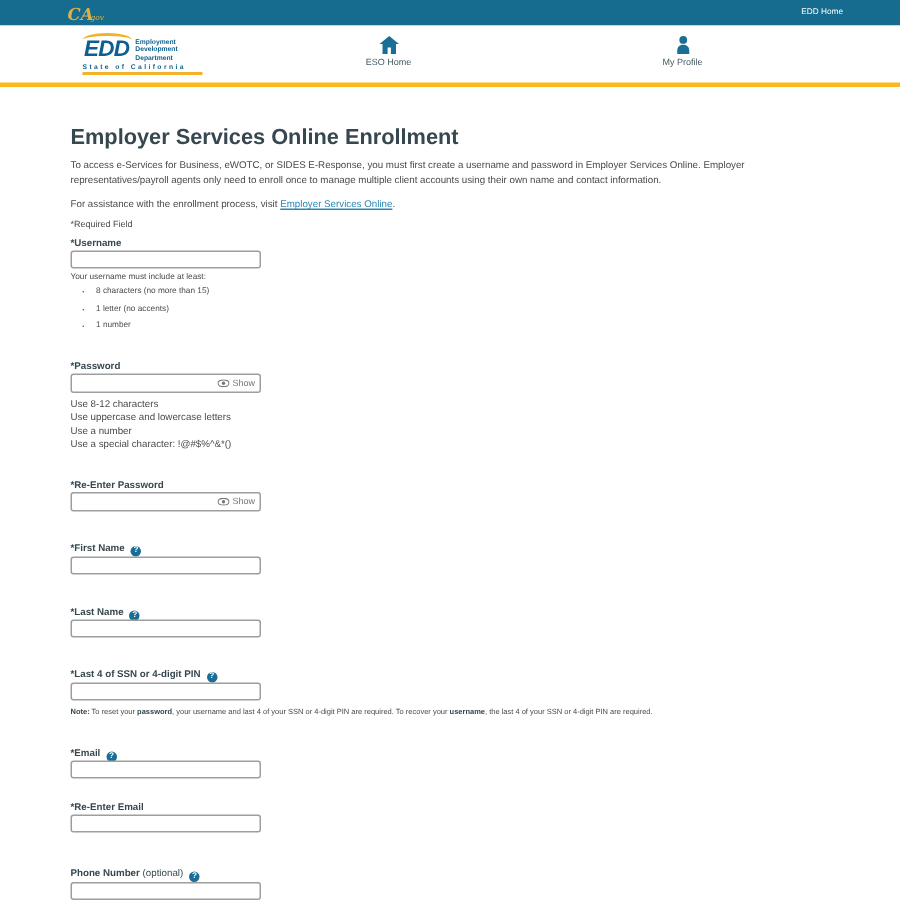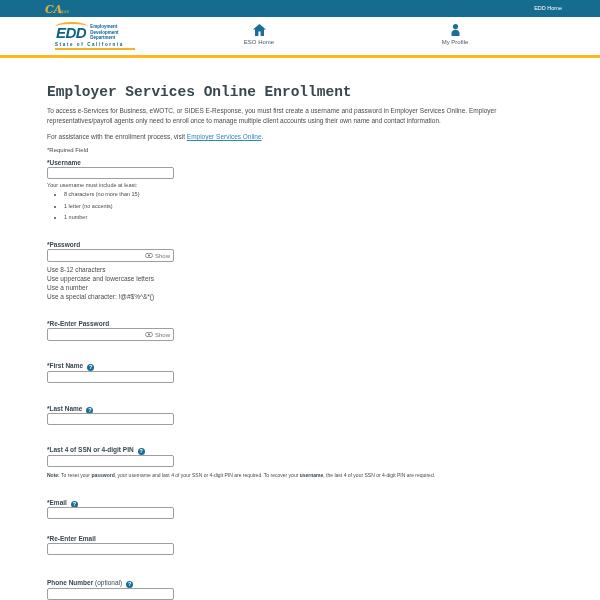--- a/index.html
+++ b/index.html
@@ -14,35 +14,35 @@
   .topbar { position:absolute; top:0; left:0; width:600px; height:17px; background:#156C8E; }
   .ca-logo { position:absolute; left:45px; top:0px; color:#D9B14B; font-family:"DejaVu Serif", serif; font-style:italic; line-height:1; }
   .ca-logo .ca { font-size:11px; font-weight:bold; }
   .ca-logo .gov { font-size:5px; margin-left:-2px; }
   .topbar-home { position:absolute; right:38px; top:5px; color:#ffffff; font-size:5.5px; text-decoration:none; cursor:pointer; }
 
   
   .header { position:absolute; top:17px; left:0; width:600px; height:41px; background:#ffffff; border-bottom:3px solid #FDB81E; }
 
   .edd-logo { position:absolute; left:55px; top:5px; width:80px; cursor:pointer; }
-  .edd-row { display:flex; align-items:center; }
+  .edd-row { display:flex; align-items:flex-end; }
   .edd-acronym { color:#0C5F90; font-size:15px; font-weight:bold; font-style:italic; line-height:16px; letter-spacing:-0.5px;
                  border-top:2px solid #F3B229; border-radius:60% 60% 0 0 / 30% 30% 0 0; padding:1px 2px 0 1px; }
   .edd-lines { color:#0C5F90; font-size:4.5px; font-weight:bold; line-height:5.5px; margin-left:2px; margin-top:2px; white-space:nowrap; }
   .edd-state { color:#0C5F90; font-size:4.5px; font-weight:bold; letter-spacing:1.6px; margin-top:1px; padding-bottom:1px;
                border-bottom:2px solid #F3B229; white-space:nowrap; }
 
   .nav-item { position:absolute; top:7px; width:70px; text-align:center; color:#455A64; font-size:6px; cursor:pointer; }
   .nav-eso { left:224px; }
   .nav-profile { left:420px; }
   .nav-icon { display:block; margin:0 auto 3px auto; }
 
   
   .content { position:absolute; left:47px; top:58px; width:510px; height:542px; }
-  .page-title { position:absolute; top:26px; left:0; font-size:14.5px; font-weight:600; color:#37474F; margin:0;font-family:Liberation Mono, monospace; }
+  .page-title { position:absolute; top:26px; left:0; font-size:14.5px; font-weight:600; color:#37474F; margin:0; }
   .body-text { font-size:6.5px; line-height:9.5px; color:#4A4A4A; }
   .intro { position:absolute; top:48px; left:0; width:510px; }
   .assist { position:absolute; top:74px; left:0; }
   .link { color:#2E86B5; text-decoration:underline; cursor:pointer; }
   .required { position:absolute; top:89px; left:0; font-size:6px; color:#4A4A4A; }
 
   .field-label { font-size:6.5px; font-weight:bold; color:#37474F; white-space:nowrap; }
   .optional { font-weight:normal; }
 
   .text-input { position:absolute; width:127px; height:12px; border:1px solid #9E9E9E; border-radius:2px; background:#fff; padding:0 2px; font-size:6px; }

